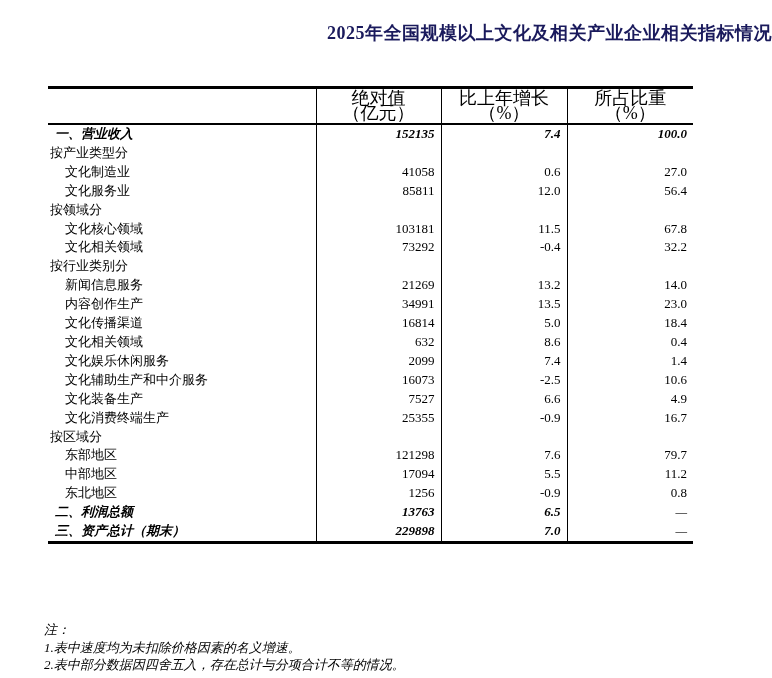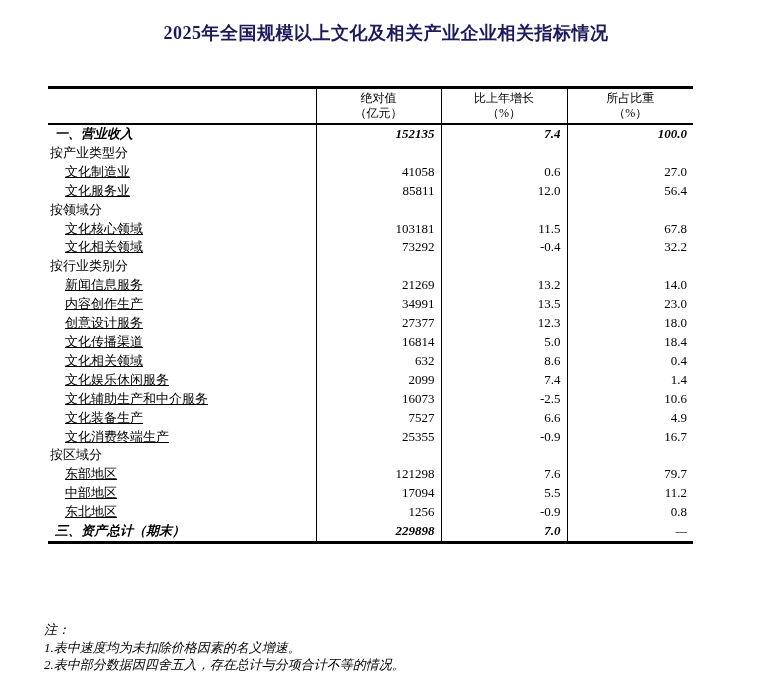--- a/index.html
+++ b/index.html
@@ -3,47 +3,47 @@
 <meta charset="utf-8">
 <style>
   html, body { margin:0; padding:0; }
   body {
     width:772px; height:678px; background:#ffffff; position:relative;
     font-family:"Liberation Serif","DejaVu Serif",serif; color:#000000;
     overflow:hidden;
   }
   .title {
     position:absolute; top:21px; left:0; width:772px; margin:0;
-    text-align:center; font-size:18px; font-weight:bold; color:#1a1a5c;
+    text-align:right; font-size:18px; font-weight:bold; color:#1a1a5c;
     letter-spacing:0.5px;
   }
   table.stat-table {
     position:absolute; left:48px; top:86px; width:645px;
     border-collapse:collapse; table-layout:fixed;
     border-top:3px solid #000; border-bottom:3px solid #000;
   }
   col.c0 { width:268px; } col.c1 { width:125px; }
   col.c2 { width:126px; } col.c3 { width:126px; }
   thead th {
-    font-weight:normal; font-size:12px; line-height:15px; height:32px;
+    font-weight:normal; font-size:18px; line-height:15px; height:32px;
     vertical-align:middle; text-align:center; padding:1px 0;
     border-bottom:2px solid #000;
   }
   thead th + th, tbody td + td { border-left:1px solid #000; }
   tbody td {
     height:18.9px; font-size:13px; line-height:18.9px; padding:0;
     white-space:nowrap; overflow:hidden; vertical-align:middle;
   }
   td.label { text-align:left; }
   td.val   { text-align:right; padding-right:6px; }
   tr.bold  { font-weight:bold;font-style:italic; }
   td.val.dash { font-weight:normal; }
   .ind-section { padding-left:2px; }
   .ind-total   { padding-left:7px; }
-  .ind-item    { padding-left:17px;text-decoration:underline; }
+  .ind-item    { padding-left:17px; }
   .ind-qizhong { padding-left:31px; }
   .notes {
     position:absolute; left:44px; top:621px; font-size:13px;
     line-height:17.5px; font-style:italic; color:#000;
   }
 </style>
 </head>
 <body>
 
 <h1 class="title">2025年全国规模以上文化及相关产业企业相关指标情况</h1>
@@ -127,26 +127,20 @@
         <td class="val">13.2</td>
         <td class="val">14.0</td>
       </tr>
       <tr>
         <td class="label ind-item">内容创作生产</td>
         <td class="val">34991</td>
         <td class="val">13.5</td>
         <td class="val">23.0</td>
       </tr>
       <tr>
-        <td class="label ind-item">创意设计服务</td>
-        <td class="val">27377</td>
-        <td class="val">12.3</td>
-        <td class="val">18.0</td>
-      </tr>
-      <tr>
         <td class="label ind-item">文化传播渠道</td>
         <td class="val">16814</td>
         <td class="val">5.0</td>
         <td class="val">18.4</td>
       </tr>
       <tr>
         <td class="label ind-item">文化相关领域</td>
         <td class="val">632</td>
         <td class="val">8.6</td>
         <td class="val">0.4</td>
@@ -191,20 +185,26 @@
         <td class="label ind-item">中部地区</td>
         <td class="val">17094</td>
         <td class="val">5.5</td>
         <td class="val">11.2</td>
       </tr>
       <tr>
         <td class="label ind-item">东北地区</td>
         <td class="val">1256</td>
         <td class="val">-0.9</td>
         <td class="val">0.8</td>
+      </tr>
+      <tr class="bold">
+        <td class="label ind-total">二、利润总额</td>
+        <td class="val">13763</td>
+        <td class="val">6.5</td>
+        <td class="val dash">—</td>
       </tr>
       <tr class="bold">
         <td class="label ind-total">三、资产总计（期末）</td>
         <td class="val">229898</td>
         <td class="val">7.0</td>
         <td class="val dash">—</td>
       </tr>
     </tbody>
 </table>
 

